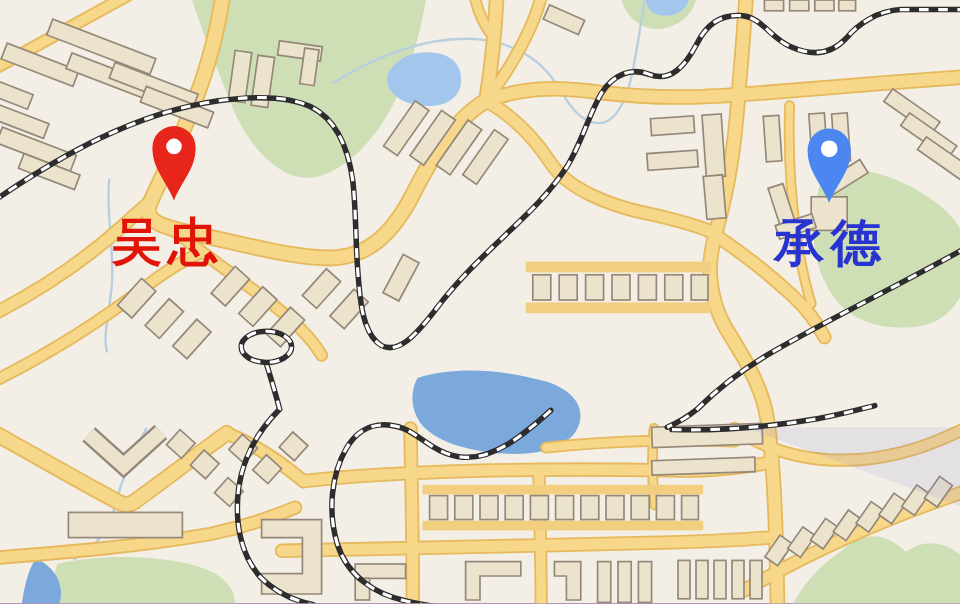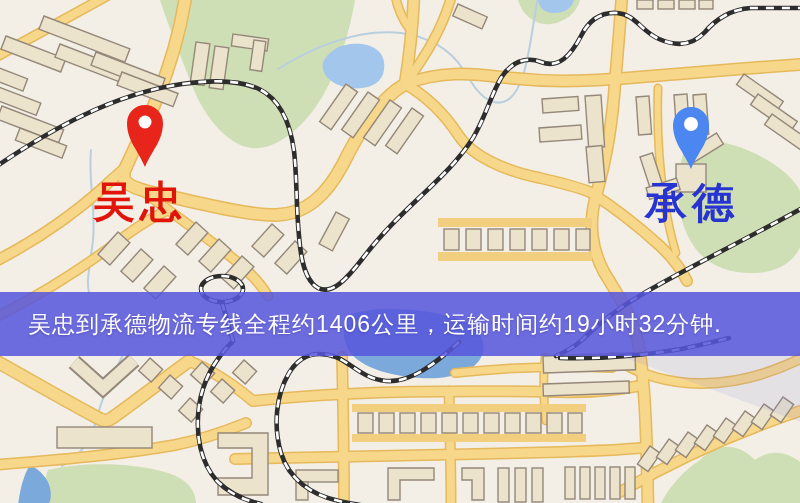--- a/index.html
+++ b/index.html
@@ -299,16 +299,13 @@
     </g>
     <g>
       <path d="M 691,169 C 684,152 673,143 673,125 A 18,18 0 1 1 709,125 C 709,143 698,152 691,169 Z" fill="#4c86f0"></path>
       <circle cx="691" cy="124" r="7" fill="#ffffff"></circle>
     </g>
 
     <text class="place" x="140" y="216" text-anchor="middle" fill="#e01408">吴忠</text>
     <text class="place" x="692" y="217" text-anchor="middle" fill="#2734cf">承德</text>
   </svg>
 
-  <div class="banner">
-    <span>吴忠到承德物流专线全程约1406公里，运输时间约19小时32分钟.</span>
-  </div>
 </div>
 
 </body></html>

